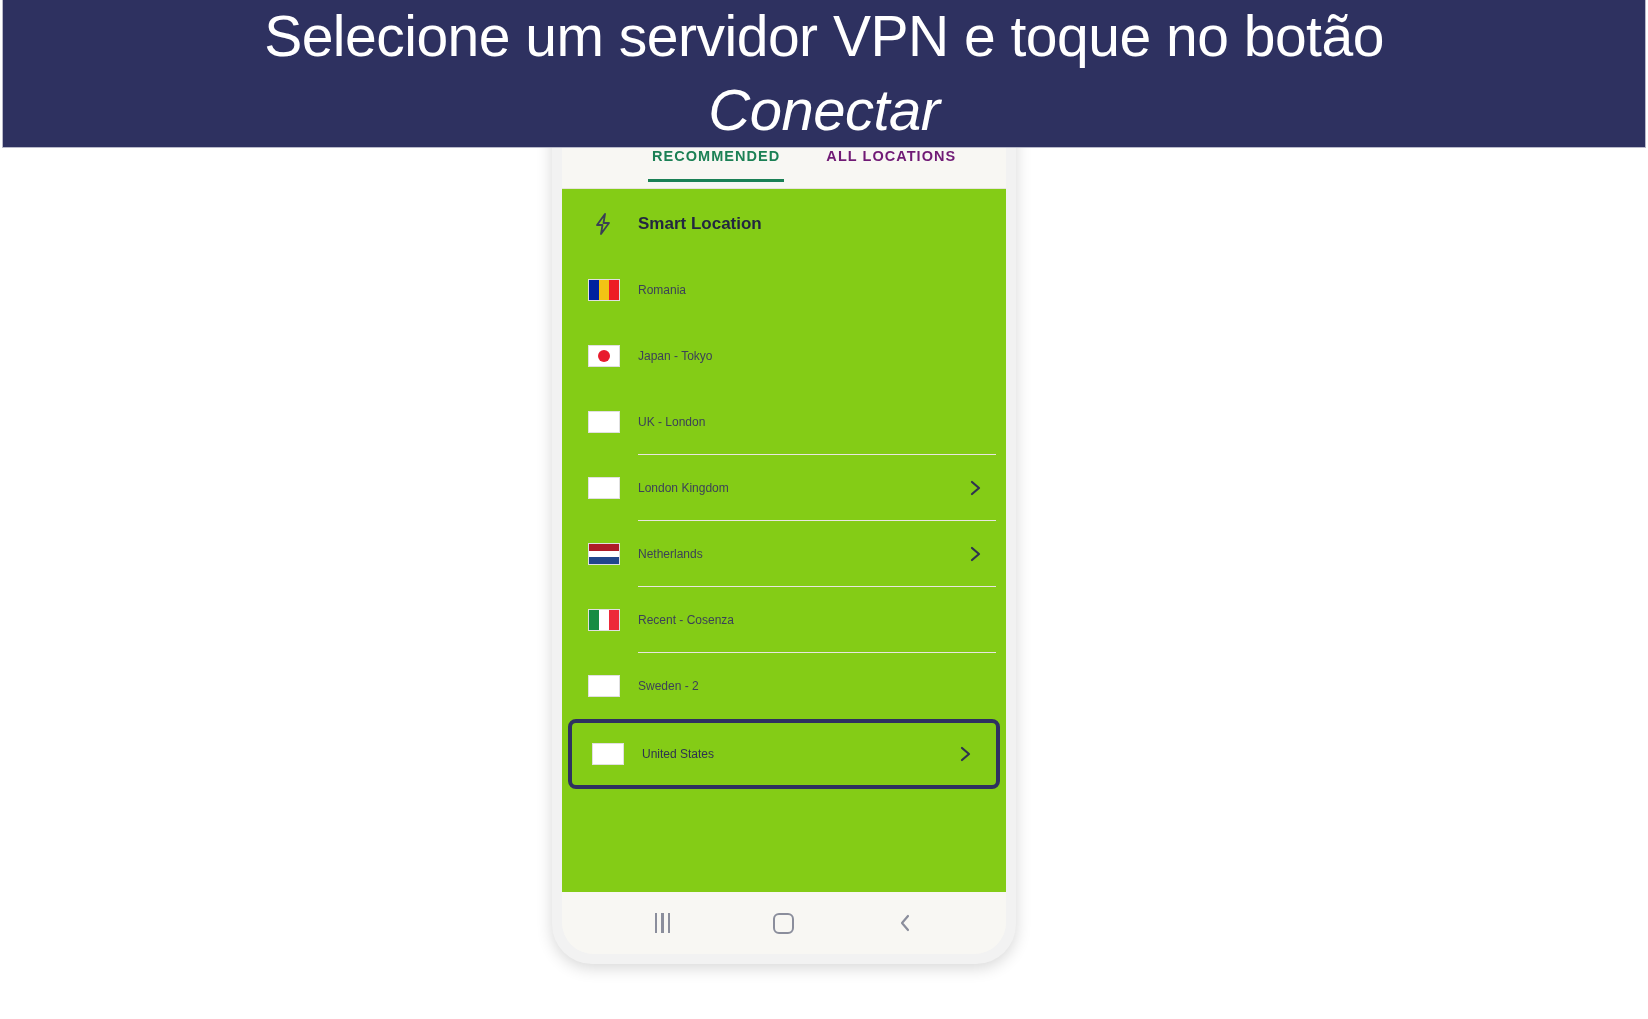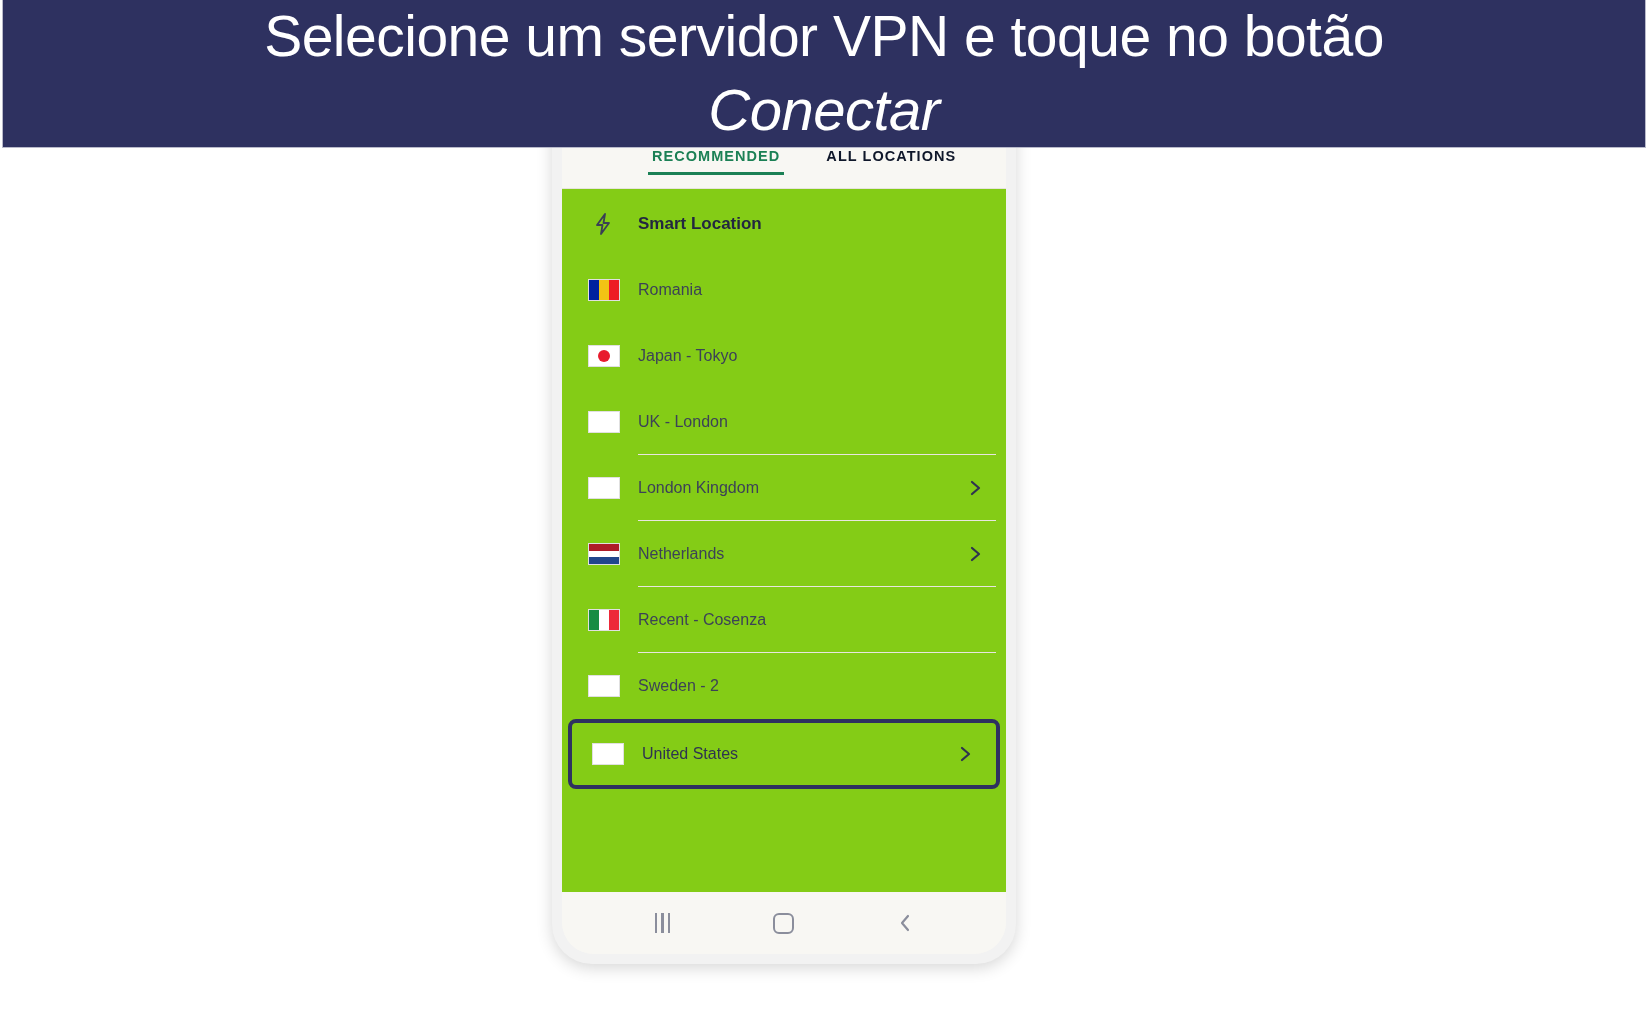--- a/index.html
+++ b/index.html
@@ -78,26 +78,26 @@
     height: 40px;
     flex: none;
     background: #f8f7f3;
     border-bottom: 1px solid #e6e4dd;
     position: relative;
   }
   .tab {
     font-size: 14.5px;
     letter-spacing: 1.05px;
     font-weight: bold;
-    padding: 0 4px 11px 4px;
+    padding: 0 4px 18px 4px;
     position: relative;
     white-space: nowrap;
   }
   .tab.active { color: #1b8055; margin-left: 86px; }
-  .tab.inactive { color: #0f172a; margin-left: 38px; }
+  .tab.inactive { color: #701a75; margin-left: 38px; }
   .tab.active::after {
     content: "";
     position: absolute;
     left: 0; right: 0; bottom: 0;
     height: 3px;
     background: #1b8055;
   }
 
   
   .list {
@@ -141,21 +141,21 @@
     height: 22px;
     flex: none;
     margin-right: 18px;
     border: 1px solid rgba(0,0,0,0.12);
     box-sizing: border-box;
     overflow: hidden;
     position: relative;
     background: #fff;
   }
   .row .rowlabel {
-    font-size: 16px;
+    font-size: 12px;
     color: #3c4257;
     flex: 1;
     white-space: nowrap;
   }
   .row .chev {
     width: 22px;
     height: 22px;
     flex: none;
     color: #2e3350;
     display: flex;

